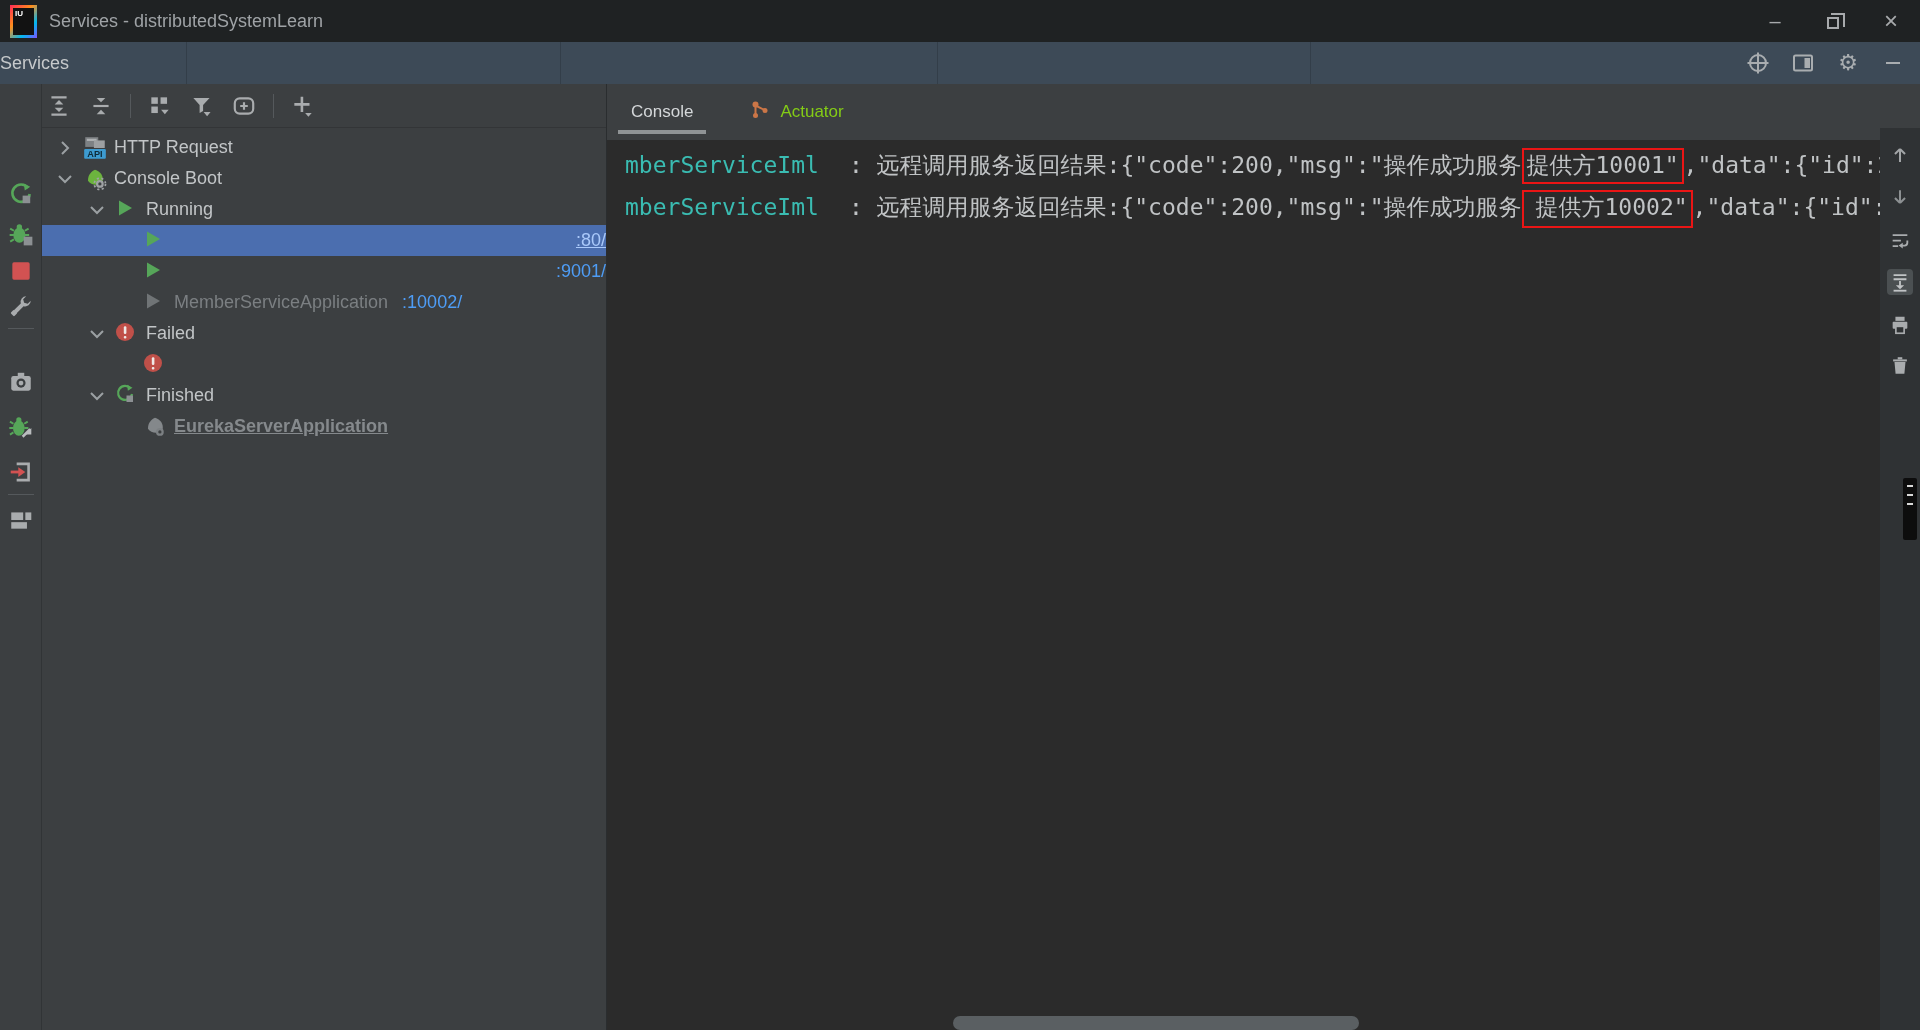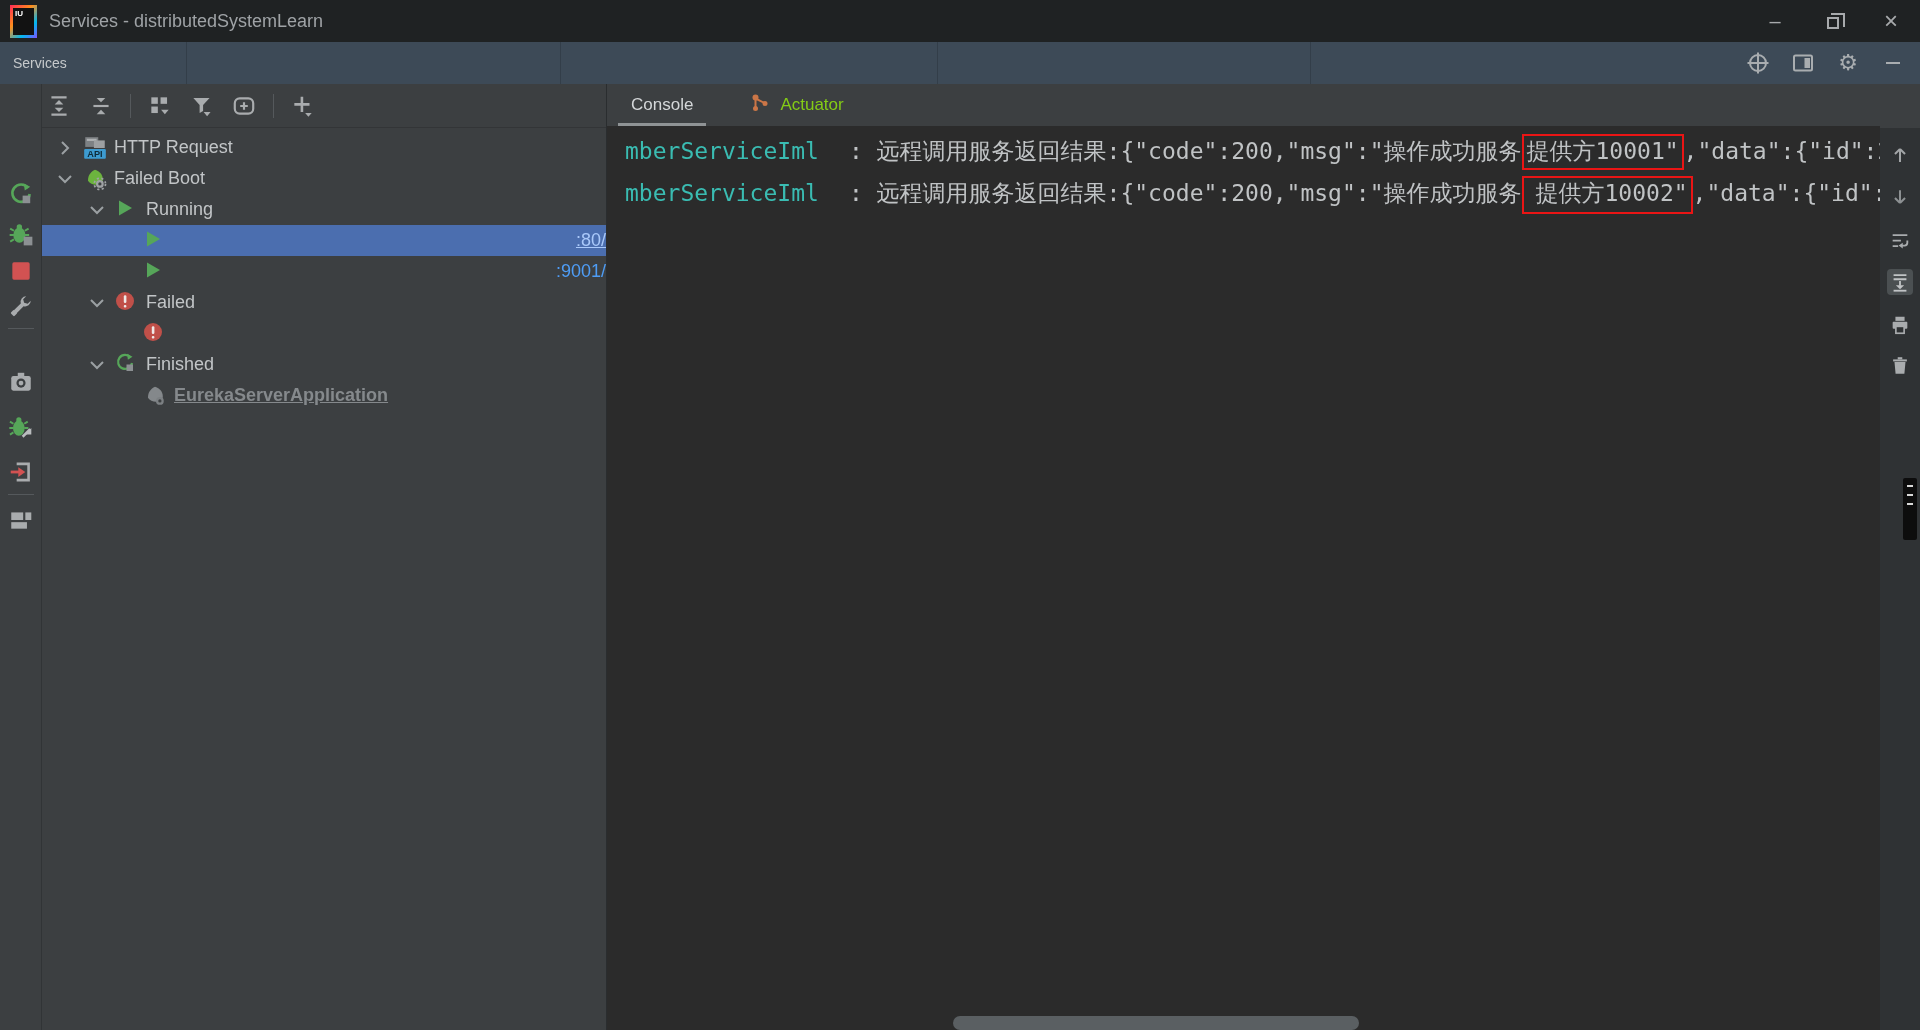--- a/index.html
+++ b/index.html
@@ -18,21 +18,21 @@
   .win-controls { margin-left:auto; display:flex; height:42px; }
   .win-btn { width:58px; height:42px; display:flex; align-items:center; justify-content:center;
              color:#a7aaac; font-size:20px; }
   .restore-glyph { width:12px; height:12px; border:2px solid #a7aaac; position:relative; margin-top:3px; }
   .restore-glyph::before { content:""; position:absolute; left:2px; top:-6px; width:12px; height:12px;
              border:2px solid #a7aaac; border-left:none; border-bottom:none; }
 
   
   .header { height:42px; background:#3d4a57; position:relative; display:flex;
             align-items:center; flex:0 0 auto; }
-  .header-label { padding-left:13px; font-size:14px; color:#c6c9cb; }
+  .header-label { font-size:18px; color:#c6c9cb; }
   .header-sep { position:absolute; top:0; bottom:0; width:1px; background:rgba(0,0,0,0.16); }
   .header-icons { margin-left:auto; display:flex; align-items:center; gap:21px; padding-right:15px; }
   .hicon { width:24px; height:24px; display:flex; align-items:center; justify-content:center; color:#a9adb0; }
   .gear-glyph { font-size:22px; line-height:22px; color:#a9adb0; }
   .minus-glyph { width:14px; height:2px; background:#a9adb0; }
 
   
   .main { flex:1; display:flex; min-height:0; }
 
   
@@ -56,21 +56,21 @@
   .tlabel { color:#c2c5c7; }
   .tlabel.app { font-weight:bold; color:#d8dbdd; }
   .selected .tlabel.app { color:#f2f5f7; }
   .tlabel.muted { color:#7b7f82; font-weight:normal; }
   .tlabel.muted-bold { color:#85898c; font-weight:bold;text-decoration:underline; }
   .tlink { color:#4e9df6; margin-left:8px; }
   .selected .tlink { color:#aac9fa; text-decoration:underline; }
 
   
   .console-panel { flex:1; display:flex; flex-direction:column; min-width:0; }
-  .console-tabs { height:42px; background:#3c3f41; display:flex; align-items:center;
+  .console-tabs { height:56px; background:#3c3f41; display:flex; align-items:center;
                   padding-left:8px; gap:24px; flex:0 0 auto; }
   .tab { height:44px; display:flex; align-items:center; gap:9px; padding:0 16px;
          font-size:17px; color:#84cc16; position:relative; }
   .tab.active { color:#d4d7d9; }
   .tab.active::after { content:""; position:absolute; left:3px; right:3px; bottom:0;
                        height:4px; background:#8f9395; }
   .console-body { flex:1; background:#2b2b2b; position:relative; overflow:hidden;
                   font-family:"DejaVu Sans Mono", monospace; font-size:23px; line-height:42px;
                   color:#c0c3c5; padding:4px 0 0 18px; white-space:nowrap; }
   .logger { color:#3abcb2; margin-right:30px; }
@@ -270,21 +270,21 @@
         <div class="tree-row lvl1">
           <span class="chev"><svg width="22" height="22" viewBox="0 0 22 22">
                 <polyline points="5,8 11,14 17,8" fill="none" stroke="#9ba0a3" stroke-width="2"></polyline>
               </svg></span>
           <span class="ticon"><svg width="26" height="26" viewBox="0 0 24 24">
                 <path d="M12 3.5C17 5 20 9 19 14.5 15.5 18.5 8.5 18 5.5 13.5 5.5 8.5 8 5.5 12 3.5Z" fill="#6cb33e"></path>
                 <circle cx="16.5" cy="16.5" r="5.2" fill="none" stroke="#9fa2a4" stroke-width="1.6" stroke-dasharray="2 2.2"></circle>
                 <circle cx="16.5" cy="16.5" r="3.6" fill="#9fa2a4"></circle>
                 <circle cx="16.5" cy="16.5" r="1.5" fill="#3c3f41"></circle>
               </svg></span>
-          <span class="tlabel">Failed Boot</span>
+          <span class="tlabel">Console Boot</span>
         </div>
 
         <div class="tree-row lvl2">
           <span class="chev"><svg width="22" height="22" viewBox="0 0 22 22">
                 <polyline points="5,8 11,14 17,8" fill="none" stroke="#9ba0a3" stroke-width="2"></polyline>
               </svg></span>
           <span class="ticon"><svg width="22" height="22" viewBox="0 0 22 22">
                 <path d="M5 3.5l13 7.5-13 7.5z" fill="#56a659"></path>
               </svg></span>
           <span class="tlabel">Running</span>
@@ -300,20 +300,27 @@
 
 
         <div class="tree-row lvl3">
           <span class="ticon"><svg width="22" height="22" viewBox="0 0 22 22">
                 <path d="M5 3.5l13 7.5-13 7.5z" fill="#56a659"></path>
               </svg></span>
           <span class="tlabel app">EurekaServerApplication_9001</span>
           <span class="tlink">:9001/</span>
         </div>
 
+        <div class="tree-row lvl3">
+          <span class="ticon"><svg width="22" height="22" viewBox="0 0 22 22">
+                <path d="M5 3.5l13 7.5-13 7.5z" fill="#707476"></path>
+              </svg></span>
+          <span class="tlabel muted">MemberServiceApplication</span>
+          <span class="tlink">:10002/</span>
+        </div>
 
         <div class="tree-row lvl2">
           <span class="chev"><svg width="22" height="22" viewBox="0 0 22 22">
                 <polyline points="5,8 11,14 17,8" fill="none" stroke="#9ba0a3" stroke-width="2"></polyline>
               </svg></span>
           <span class="ticon"><svg width="22" height="22" viewBox="0 0 22 22">
                 <circle cx="11" cy="11" r="9" fill="#c05049"></circle>
                 <rect x="9.8" y="5.2" width="2.6" height="7.8" rx="1.2" fill="#efe9e7"></rect>
                 <rect x="9.8" y="15" width="2.6" height="2.6" rx="1" fill="#efe9e7"></rect>
               </svg></span>

